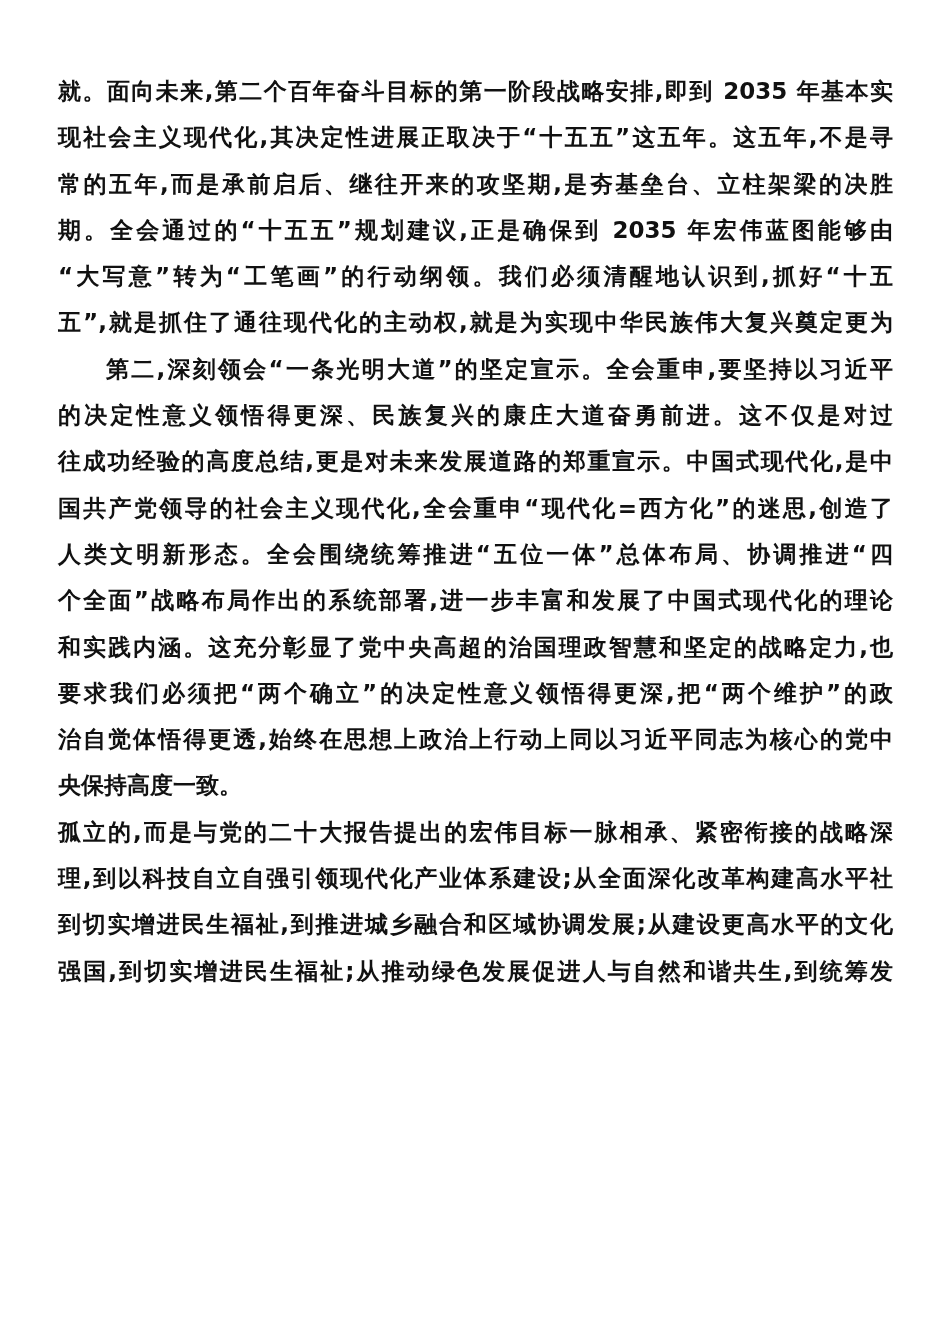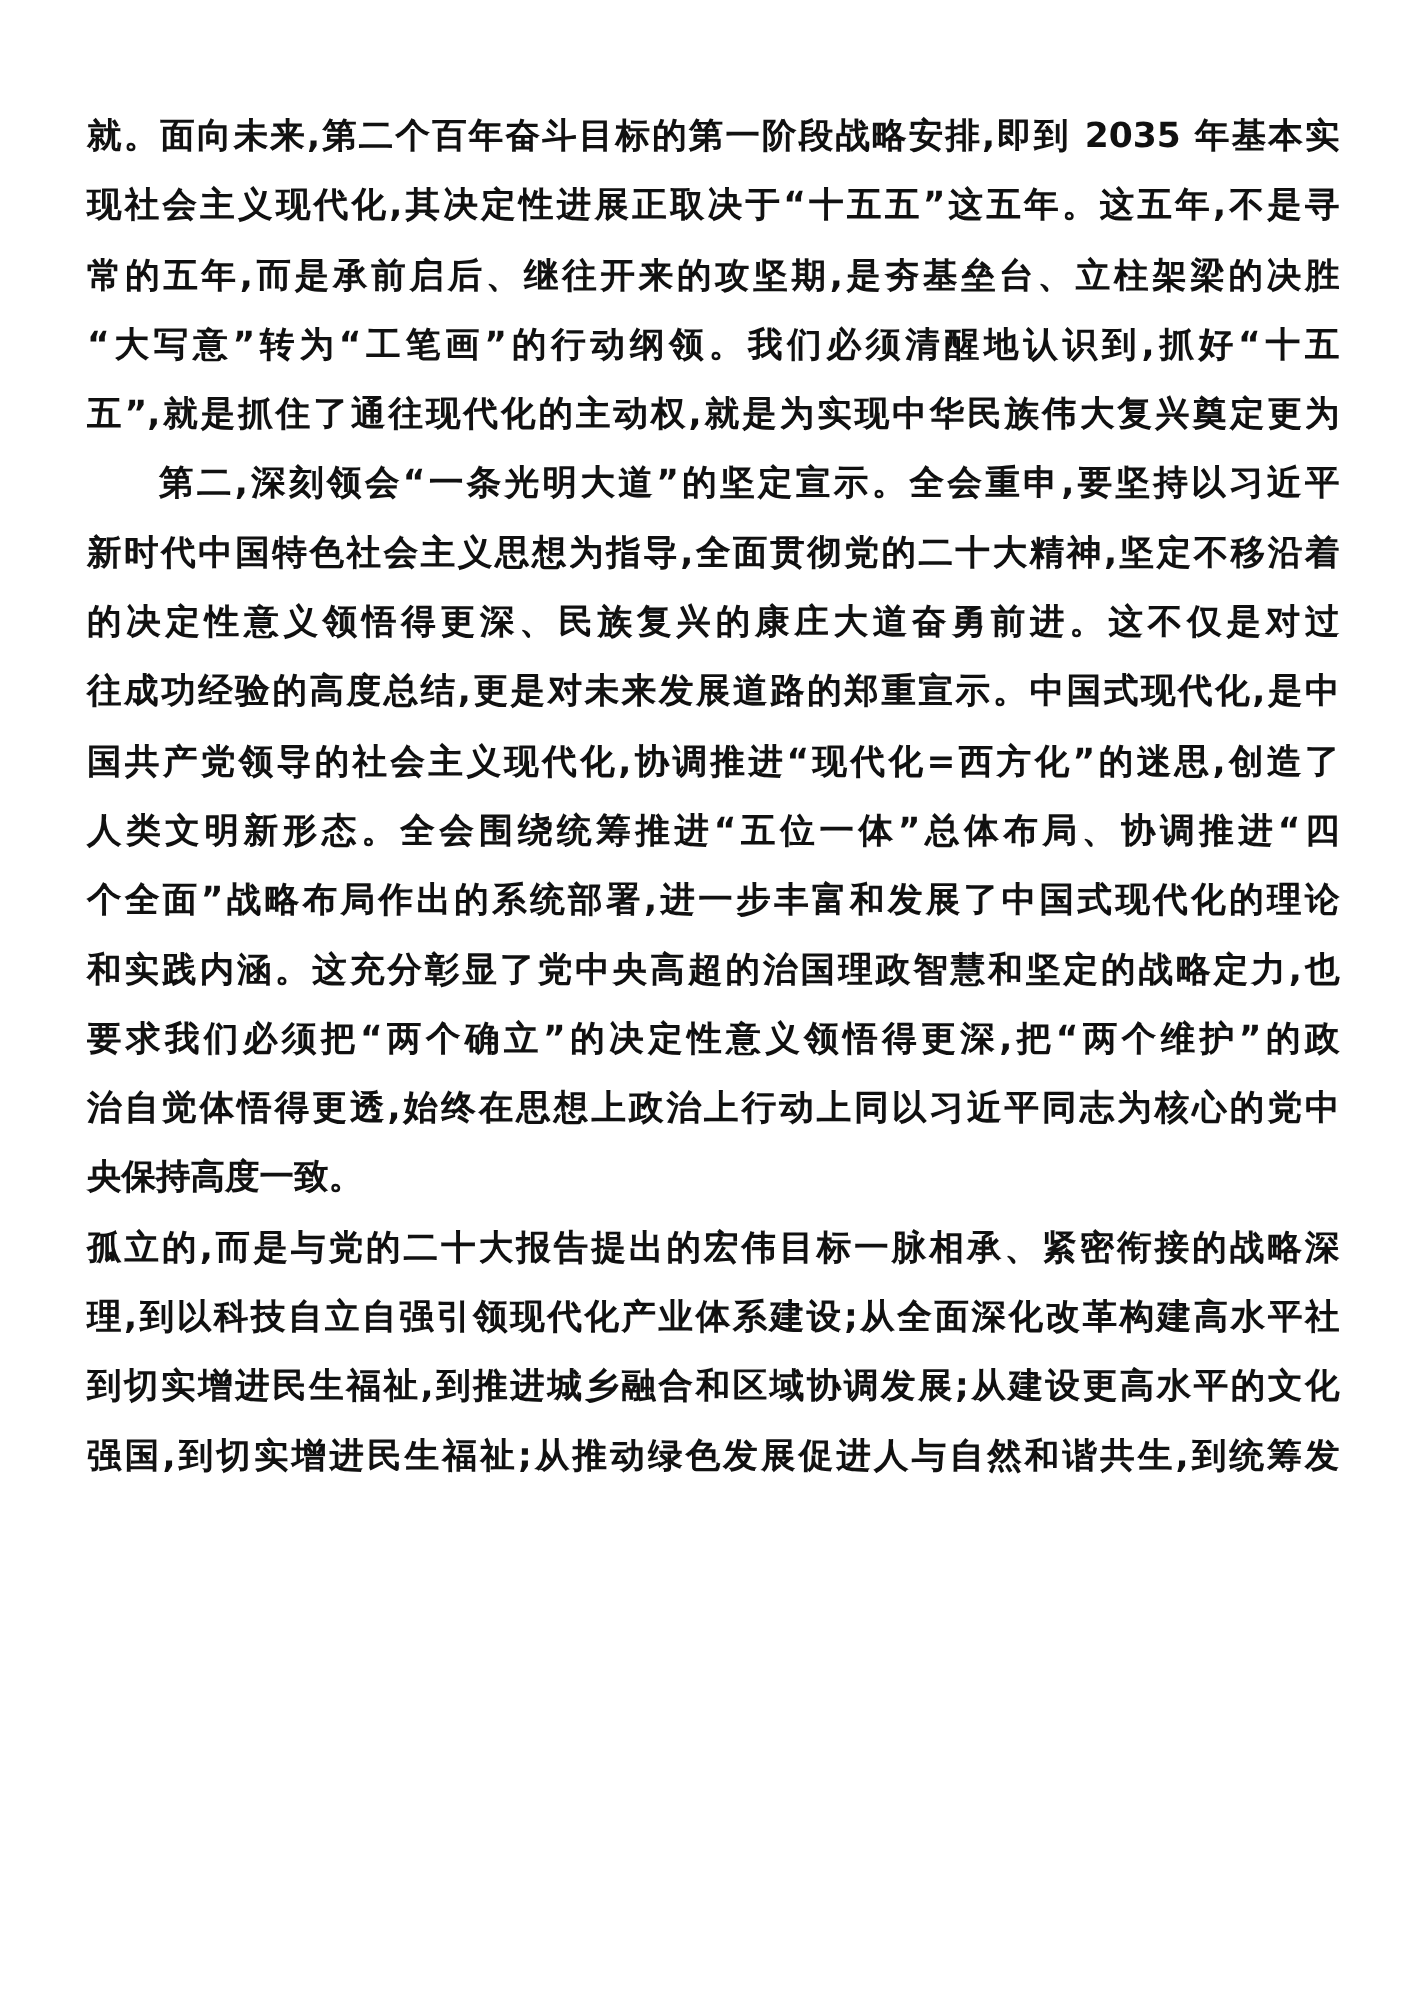--- a/index.html
+++ b/index.html
@@ -41,30 +41,30 @@
   </style>
 </head>
 <body>
 
 <div class="page">
 
   <div>
     <div class="line">就。面向未来,第二个百年奋斗目标的第一阶段战略安排,即到 2035 年基本实</div>
     <div class="line">现社会主义现代化,其决定性进展正取决于“十五五”这五年。这五年,不是寻</div>
     <div class="line">常的五年,而是承前启后、继往开来的攻坚期,是夯基垒台、立柱架梁的决胜</div>
+    <div class="line">期。全会通过的“十五五”规划建议,正是确保到 2035 年宏伟蓝图能够由</div>
     <div class="line">“大写意”转为“工笔画”的行动纲领。我们必须清醒地认识到,抓好“十五</div>
     <div class="line">五”,就是抓住了通往现代化的主动权,就是为实现中华民族伟大复兴奠定更为</div>
   </div>
 
   <div>
     <div class="line indent">第二,深刻领会“一条光明大道”的坚定宣示。全会重申,要坚持以习近平</div>
-    <div class="line">新时代中国特色社会主义思想为指导,全面贯彻党的二十大精神,坚定不移沿着</div>
     <div class="line">的决定性意义领悟得更深、民族复兴的康庄大道奋勇前进。这不仅是对过</div>
     <div class="line">往成功经验的高度总结,更是对未来发展道路的郑重宣示。中国式现代化,是中</div>
-    <div class="line">国共产党领导的社会主义现代化,协调推进“现代化=西方化”的迷思,创造了</div>
+    <div class="line">国共产党领导的社会主义现代化,全会重申“现代化=西方化”的迷思,创造了</div>
     <div class="line">人类文明新形态。全会围绕统筹推进“五位一体”总体布局、协调推进“四</div>
     <div class="line">个全面”战略布局作出的系统部署,进一步丰富和发展了中国式现代化的理论</div>
     <div class="line">和实践内涵。这充分彰显了党中央高超的治国理政智慧和坚定的战略定力,也</div>
     <div class="line">要求我们必须把“两个确立”的决定性意义领悟得更深,把“两个维护”的政</div>
     <div class="line">治自觉体悟得更透,始终在思想上政治上行动上同以习近平同志为核心的党中</div>
     <div class="line last">央保持高度一致。</div>
   </div>
 
   <div>
     <div class="line">孤立的,而是与党的二十大报告提出的宏伟目标一脉相承、紧密衔接的战略深</div>

